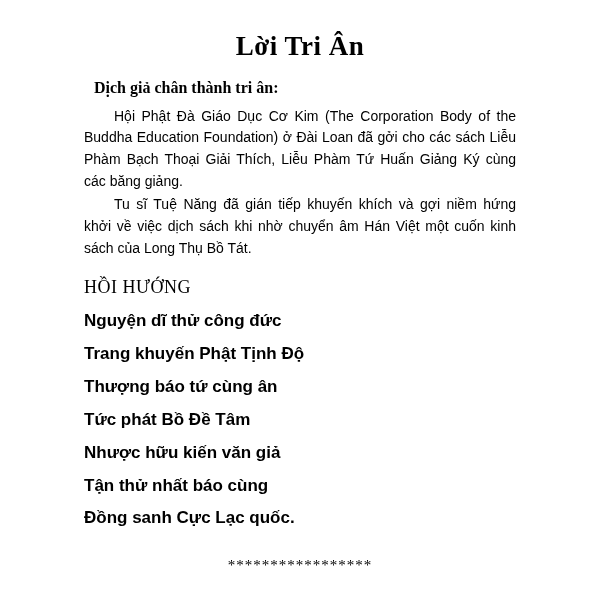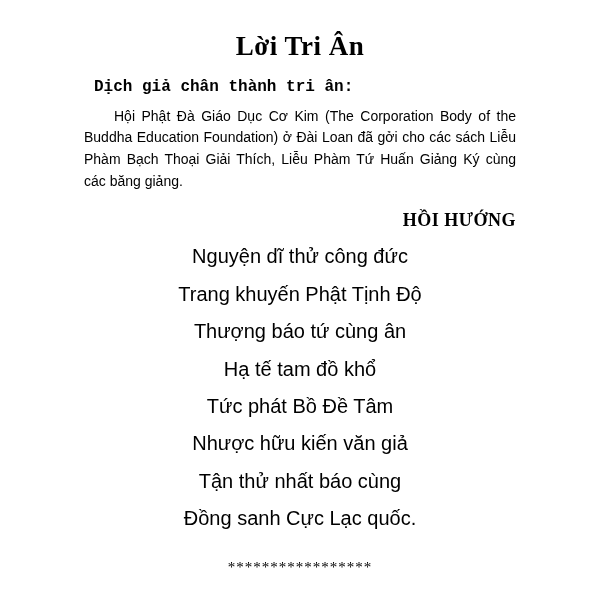--- a/index.html
+++ b/index.html
@@ -24,50 +24,50 @@
   .doc-title {
     text-align: center;
     font-family: "Liberation Serif", serif;
     font-weight: bold;
     font-size: 27px;
     letter-spacing: 0.5px;
     margin: 8px 0 14px 0;
     line-height: 1.2;
   }
   .lead {
-    font-family: Liberation Mono, monospace;
+    font-family: Liberation Serif, serif;
     font-weight: bold;
     font-size: 16px;
     margin: 0 0 6px 0;
     padding-left: 10px;
     line-height: 1.45;
   }
   .para {
     font-family: "Liberation Sans", sans-serif;
     font-size: 14px;
     line-height: 1.55;
     text-align: justify;
     text-justify: inter-word;
     margin: 0 0 2px 0;
     text-indent: 30px;
   }
   .section-head {
-    text-align: right;
+    text-align: left;
     font-family: "Liberation Serif", serif;
-    font-weight: bold;
+    font-weight: normal;
     font-size: 18px;
     letter-spacing: 0.5px;
     margin: 18px 0 10px 0;
   }
   .verse {
-    text-align: center;
     font-family: "Liberation Sans", sans-serif;
-    font-size: 20px;
+    font-size: 17px;
     line-height: 1.52;
     margin: 0 0 7px 0;
+    font-weight: bold;
   }
   .verse:last-of-type {
     margin-bottom: 11px;
   }
   .stars {
     text-align: center;
     font-family: "Liberation Serif", serif;
     font-size: 15px;
     letter-spacing: 1px;
     margin-top: 26px;
@@ -77,27 +77,27 @@
 </head>
 <body>
 
 <div class="page">
 
   <h1 class="doc-title">Lời Tri Ân</h1>
 
   <p class="lead">Dịch giả chân thành tri ân:</p>
 
   <p class="para">Hội Phật Đà Giáo Dục Cơ Kim (The Corporation Body of the Buddha Education Foundation) ở Đài Loan đã gởi cho các sách Liễu Phàm Bạch Thoại Giải Thích, Liễu Phàm Tứ Huấn Giảng Ký cùng các băng giảng.</p>
+  <p class="para">Tu sĩ Tuệ Năng đã gián tiếp khuyến khích và gợi niềm hứng khởi về việc dịch sách khi nhờ chuyển âm Hán Việt một cuốn kinh sách của Long Thụ Bồ Tát.</p>
 
   <h2 class="section-head">HỒI HƯỚNG</h2>
 
   <p class="verse">Nguyện dĩ thử công đức</p>
   <p class="verse">Trang khuyến Phật Tịnh Độ</p>
   <p class="verse">Thượng báo tứ cùng ân</p>
-  <p class="verse">Hạ tế tam đồ khổ</p>
   <p class="verse">Tức phát Bồ Đề Tâm</p>
   <p class="verse">Nhược hữu kiến văn giả</p>
   <p class="verse">Tận thử nhất báo cùng</p>
   <p class="verse">Đồng sanh Cực Lạc quốc.</p>
 
   <div class="stars">*****************</div>
 
 </div>
 
 </body></html>

